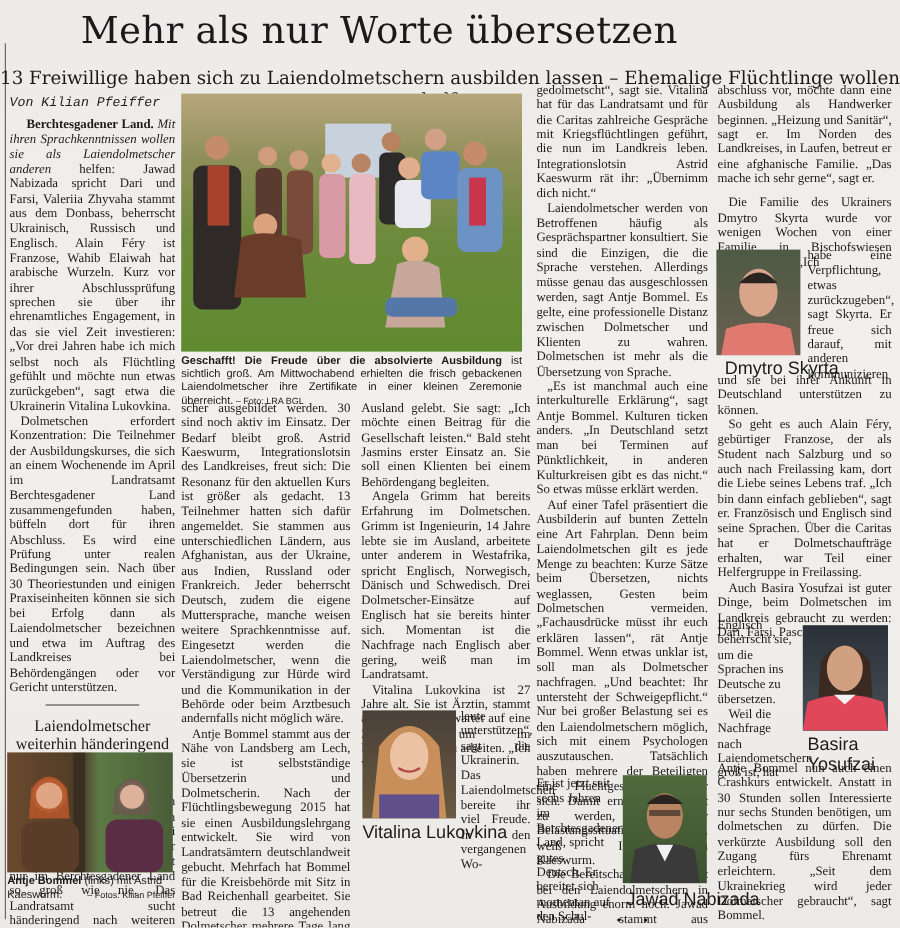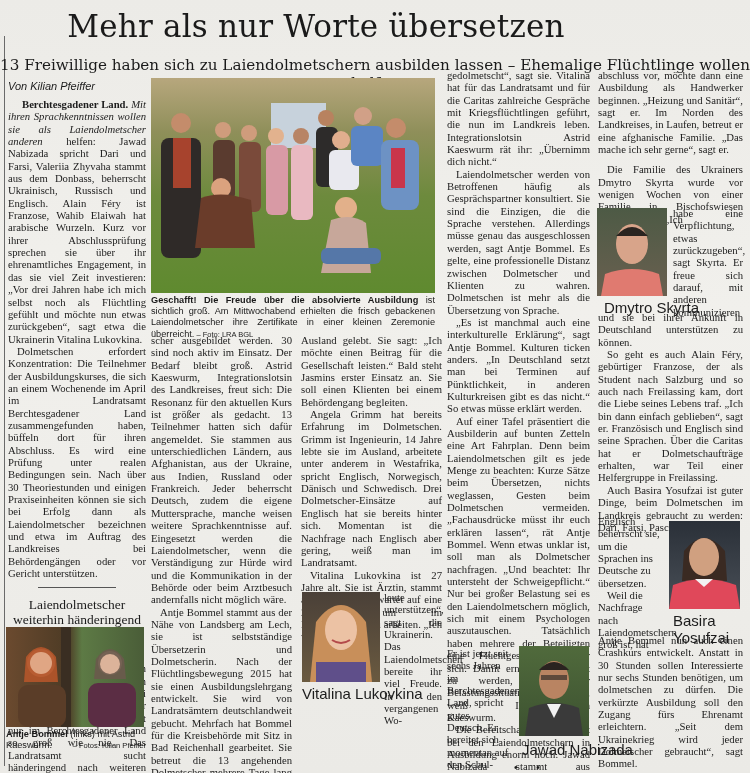--- a/index.html
+++ b/index.html
@@ -4,21 +4,21 @@
 <style>
   html,body{margin:0;padding:0;}
   body{width:750px;height:773px;overflow:hidden;background:#e9e8e4;font-family:"DejaVu Serif","Liberation Serif",serif;color:#1c1c1c;position:relative;}
   .page{position:absolute;left:0;top:0;width:750px;height:773px;background:linear-gradient(180deg,#ecebe7 0%,#f1f0ec 40%,#ebeae6 100%);}
   .rule-left{position:absolute;left:4px;top:36px;width:1px;height:730px;background:#6a6a6a;}
   h1.headline{position:absolute;left:0;top:8px;width:632px;margin:0;text-align:center;font-family:"DejaVu Serif",serif;font-weight:normal;font-size:31px;letter-spacing:0.2px;color:#1a1a1a;}
   h2.subhead{position:absolute;left:0;top:56px;width:750px;margin:0;text-align:center;font-family:"DejaVu Serif",serif;font-weight:normal;font-size:15.2px;color:#1a1a1a;}
   .col{position:absolute;font-family:"Liberation Serif",serif;font-size:10.7px;line-height:12.35px;text-align:justify;hyphens:manual;}
   .col p{margin:0;text-indent:9px;}
   .col p.noind{text-indent:0;}
-  .byline{position:absolute;left:8px;top:80px;font-family:Liberation Sans, sans-serif;font-style:italic;font-size:11px;text-align:center;}
+  .byline{position:absolute;left:8px;top:80px;font-family:Liberation Mono, monospace;font-style:italic;font-size:11px;text-align:center;}
   .lead{font-weight:bold;}
   .lead-it{font-style:italic;}
   .midhead{font-family:"Liberation Serif",serif;font-size:13.5px;line-height:15px;text-align:center;margin:8px 0 10px 0;padding:10px 0;position:relative;}
   .midhead:before,.midhead:after{content:"";position:absolute;left:30px;right:30px;height:1px;background:#555;}
   .midhead:before{top:0;} .midhead:after{bottom:0;}
   .photo{position:absolute;overflow:hidden;}
   .caption{position:absolute;font-family:"Liberation Sans",sans-serif;font-size:9.2px;line-height:11.2px;color:#1a1a1a;}
   .caption b{font-weight:bold;}
   .credit{font-size:7.5px;}
   .person-name{font-family:"Liberation Sans",sans-serif;font-weight:normal;font-size:15px;position:absolute;}

